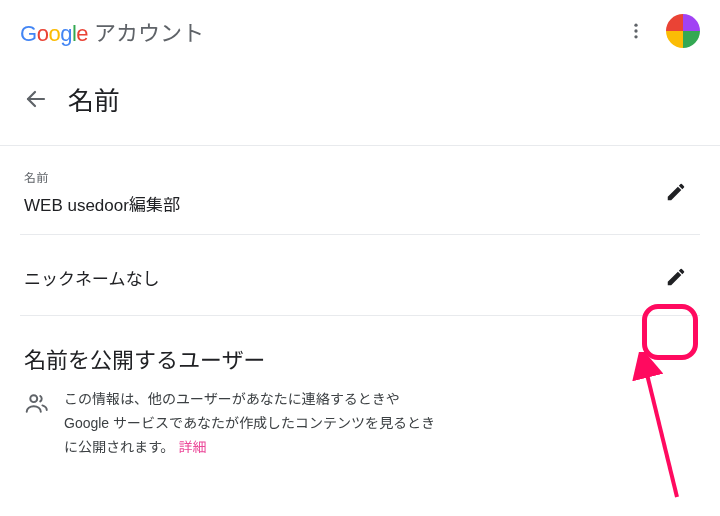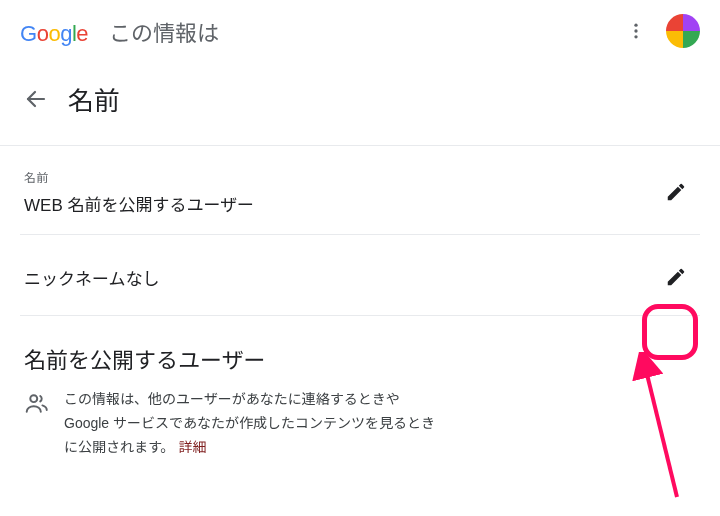--- a/index.html
+++ b/index.html
@@ -13,21 +13,21 @@
     }
     .topbar {
       display: flex;
       align-items: center;
       justify-content: space-between;
       padding: 14px 20px 14px 20px;
     }
     .brand {
       display: flex;
       align-items: baseline;
-      gap: 21px;
+      gap: 6px;
     }
     .g-logo {
       font-size: 22px;
       font-weight: 500;
       letter-spacing: -0.5px;
     }
     .g-logo .g1 { color: #4285F4; }
     .g-logo .g2 { color: #EA4335; }
     .g-logo .g3 { color: #FBBC05; }
     .g-logo .g4 { color: #4285F4; }
@@ -136,21 +136,21 @@
       flex-shrink: 0;
       margin-top: 2px;
     }
     .info-text {
       font-size: 14px;
       color: #3c4043;
       line-height: 1.7;
       max-width: 380px;
     }
     .info-text a {
-      color: #7f1d1d;
+      color: #ec4899;
       text-decoration: none;
       cursor: pointer;
     }
 
     .arrow-annot {
       position: absolute;
       top: 352px;
       left: 622px;
       width: 70px;
       height: 150px;
@@ -158,21 +158,21 @@
     }
   </style>
 </head>
 <body>
 
 <div class="topbar">
   <div class="brand">
     <span class="g-logo">
       <span class="g1">G</span><span class="g2">o</span><span class="g3">o</span><span class="g4">g</span><span class="g5">l</span><span class="g6">e</span>
     </span>
-    <span class="brand-suffix">この情報は</span>
+    <span class="brand-suffix">アカウント</span>
   </div>
   <div class="topbar-right">
     <div class="more-icon">
       <svg width="20" height="20" viewBox="0 0 24 24" fill="currentColor">
           <circle cx="12" cy="5" r="2"></circle>
           <circle cx="12" cy="12" r="2"></circle>
           <circle cx="12" cy="19" r="2"></circle>
         </svg>
     </div>
     <div class="avatar">
@@ -192,21 +192,21 @@
       </svg>
   </div>
   <h1 class="page-title">名前</h1>
 </div>
 
 <div class="content">
 
   <div class="field">
     <div class="field-text">
       <div class="field-label">名前</div>
-      <div class="field-value">WEB 名前を公開するユーザー</div>
+      <div class="field-value">WEB usedoor編集部</div>
     </div>
     <div class="edit-btn">
       <svg width="22" height="22" viewBox="0 0 24 24" fill="currentColor">
           <path d="M3 17.25V21h3.75L17.81 9.94l-3.75-3.75L3 17.25zM20.71 7.04a1 1 0 0 0 0-1.41l-2.34-2.34a1 1 0 0 0-1.41 0l-1.83 1.83 3.75 3.75 1.83-1.83z"></path>
         </svg>
     </div>
   </div>
 
   <div class="field">
     <div class="field-text">

